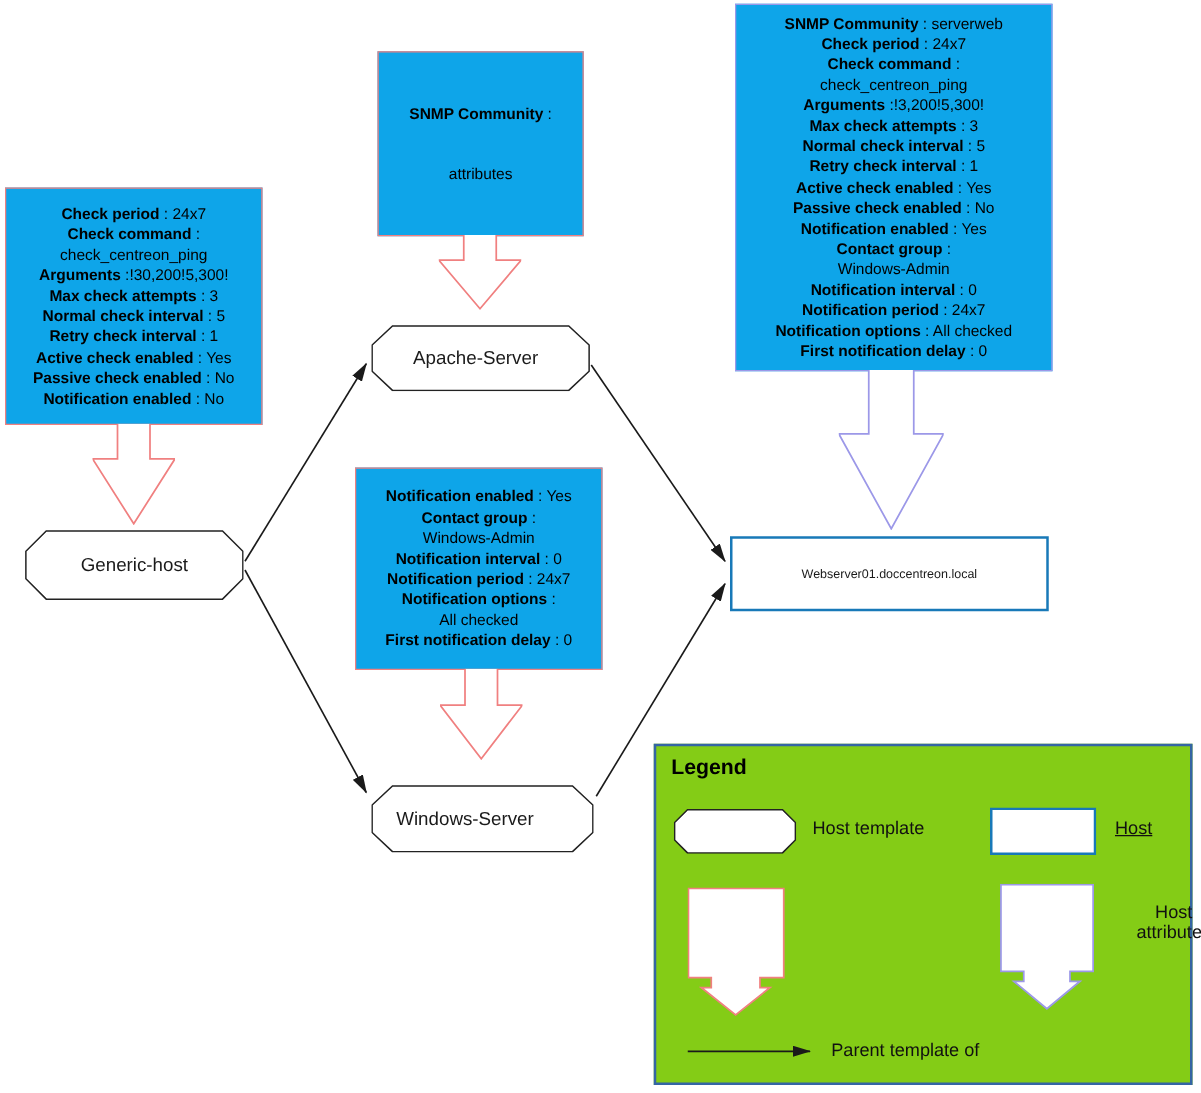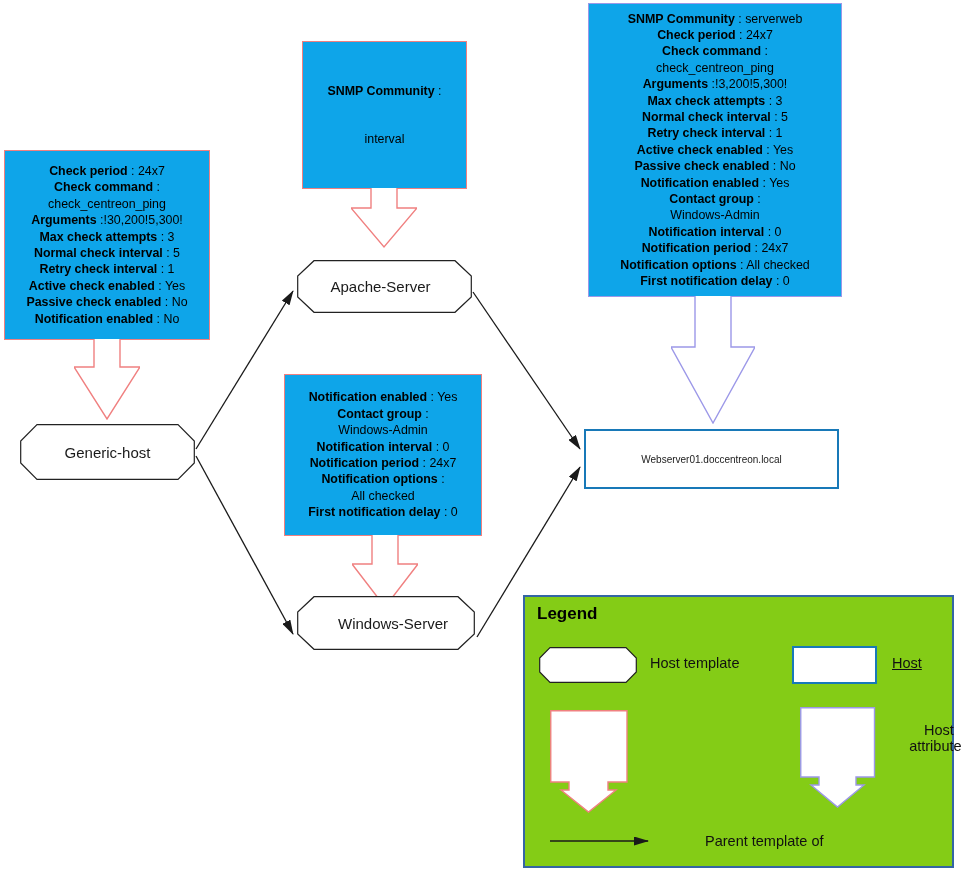--- a/index.html
+++ b/index.html
@@ -73,21 +73,21 @@
       <div class="al"><b>Active check enabled</b> : Yes</div>
       <div class="al"><b>Passive check enabled</b> : No</div>
       <div class="al"><b>Notification enabled</b> : No</div>
     </div>
   <svg class="fatarrow" style="left:74px;top:339px;" width="66" height="81">
     <path d="M20 0 L20 28 L0 28 L33 80 L66 28 L46 28 L46 0" fill="#ffffff" stroke="var(--c-template_attributes)" stroke-width="1.4"></path>
   </svg>
 
   <div class="attrbox salmon" style="left:302px;top:41px;width:165px;height:148px;gap:32px;">
       <div class="al"><b>SNMP Community</b> :</div>
-      <div class="al">interval</div>
+      <div class="al">attributes</div>
     </div>
   <svg class="fatarrow" style="left:351px;top:188px;" width="66" height="61">
     <path d="M20 0 L20 20 L0 20 L33 59 L66 20 L46 20 L46 0" fill="#ffffff" stroke="var(--c-template_attributes)" stroke-width="1.4"></path>
   </svg>
 
   <div class="attrbox peri" style="left:588px;top:3px;width:254px;height:294px;">
       <div class="al"><b>SNMP Community</b> : serverweb</div>
       <div class="al"><b>Check period</b> : 24x7</div>
       <div class="al"><b>Check command</b> :</div>
       <div class="al">check_centreon_ping</div>
@@ -130,21 +130,21 @@
     <span>Generic-host</span>
   </div>
 
   <div class="node" style="left:297px;top:260px;width:167px;height:53px;">
     <svg width="175" height="53">
       <polygon points="17,0.7 158,0.7 174.3,16 174.3,37 158,52.3 17,52.3 0.7,37 0.7,16" fill="#ffffff" stroke="var(--c-node_border)" stroke-width="1.2"></polygon>
     </svg>
     <span>Apache-Server</span>
   </div>
 
-  <div class="node" style="left:297px;top:596px;width:150px;height:54px;padding-left:21px;">
+  <div class="node" style="left:297px;top:628px;width:150px;height:54px;">
     <svg width="178" height="54">
       <polygon points="17,0.7 161,0.7 177.3,16 177.3,38 161,53.3 17,53.3 0.7,38 0.7,16" fill="#ffffff" stroke="var(--c-node_border)" stroke-width="1.2"></polygon>
     </svg>
     <span>Windows-Server</span>
   </div>
 
   <div class="hostbox" style="left:584px;top:429px;width:255px;height:60px;">
     <span>Webserver01.doccentreon.local</span>
   </div>
 
@@ -171,16 +171,16 @@
     <div class="lab center" style="left:368px;top:125px;width:92px;">Host attributes</div>
 
     <svg class="lsample" style="left:25px;top:238px;" width="105" height="12">
       <defs>
         <marker id="ah2" markerWidth="15" markerHeight="9" refX="14" refY="4.5" orient="auto" markerUnits="userSpaceOnUse">
           <path d="M0,0 L15,4.5 L0,9 Z" fill="#1a1a1a"></path>
         </marker>
       </defs>
       <line x1="0" y1="6" x2="98" y2="6" stroke="#1a1a1a" stroke-width="1.4" marker-end="url(#ah2)"></line>
     </svg>
-    <div class="lab" style="left:140px;top:236px;margin-left:40px;">Parent template of</div>
+    <div class="lab" style="left:140px;top:236px;">Parent template of</div>
   </div>
 
 </div>
 
 </body></html>

